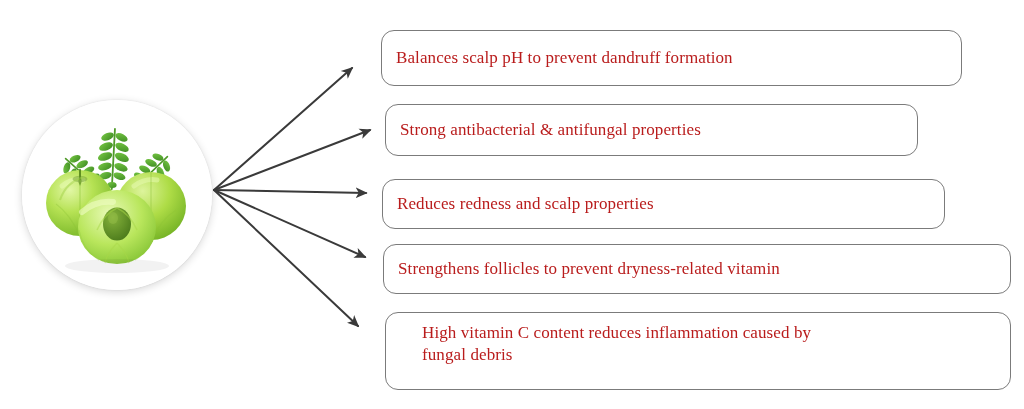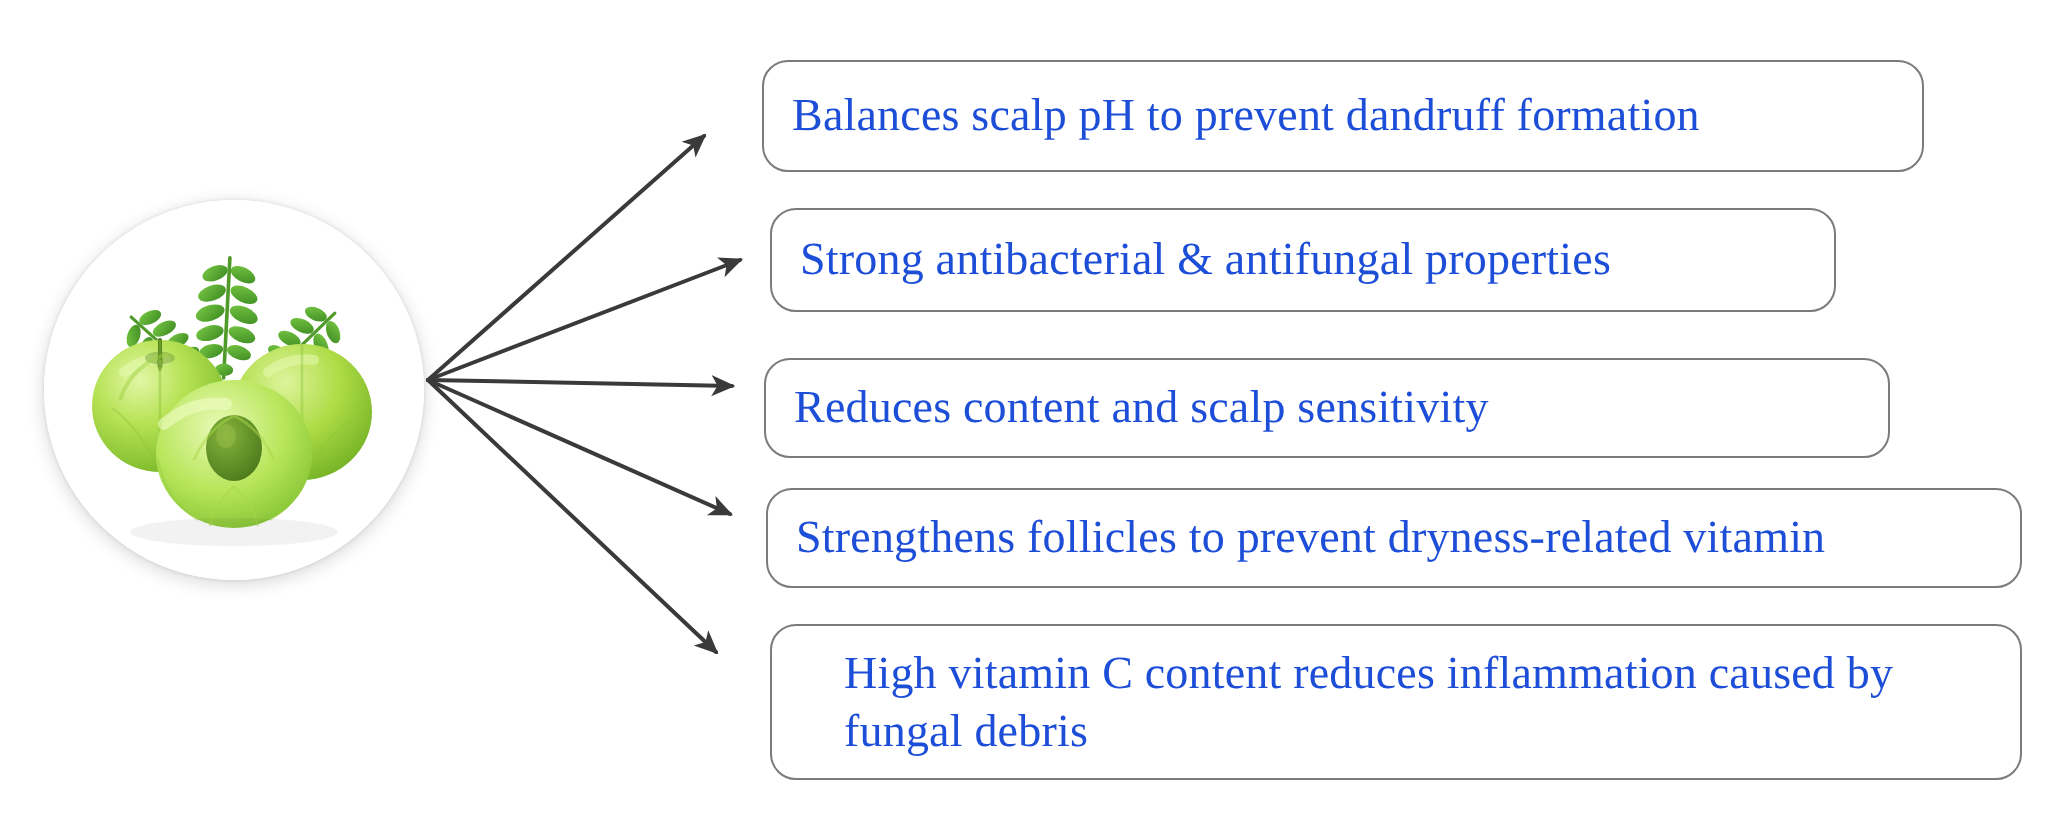--- a/index.html
+++ b/index.html
@@ -47,22 +47,22 @@
   
   .pill {
     position: absolute;
     box-sizing: border-box;
     border: 1.6px solid #7b7b7b;
     border-radius: 13px;
     background: #ffffff;
     display: flex;
     align-items: center;
     padding: 0 14px;
-    color: #1d4ed8;
-    font-size: 23px;
+    color: #b91c1c;
+    font-size: 17px;
     line-height: 1.28;
     letter-spacing: 0.1px;
     white-space: pre-line;
   }
   .pill.two-line {
     align-items: flex-start;
     padding-top: 9px;
     padding-left: 36px;
   }
 </style>
@@ -204,21 +204,21 @@
 
   <div class="pill" style="left:381px; top:30px; width:581px; height:56px;">
     <span>Balances scalp pH to prevent dandruff formation</span>
   </div>
 
   <div class="pill" style="left:385px; top:104px; width:533px; height:52px;text-align:right;">
     <span>Strong antibacterial &amp; antifungal properties</span>
   </div>
 
   <div class="pill" style="left:382px; top:179px; width:563px; height:50px;">
-    <span>Reduces content and scalp sensitivity</span>
+    <span>Reduces redness and scalp properties</span>
   </div>
 
   <div class="pill" style="left:383px; top:244px; width:628px; height:50px;">
     <span>Strengthens follicles to prevent dryness-related vitamin</span>
   </div>
 
   <div class="pill two-line" style="left:385px; top:312px; width:626px; height:78px;">
     <span>High vitamin C content reduces inflammation caused by
 fungal debris</span>
   </div>

